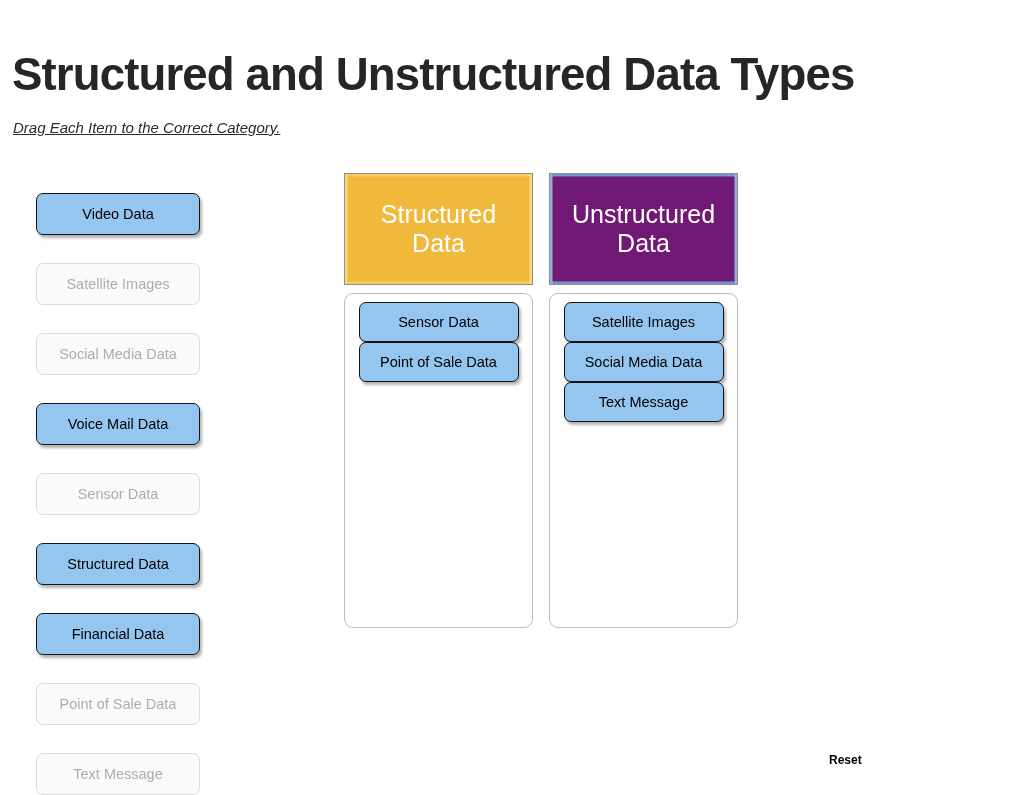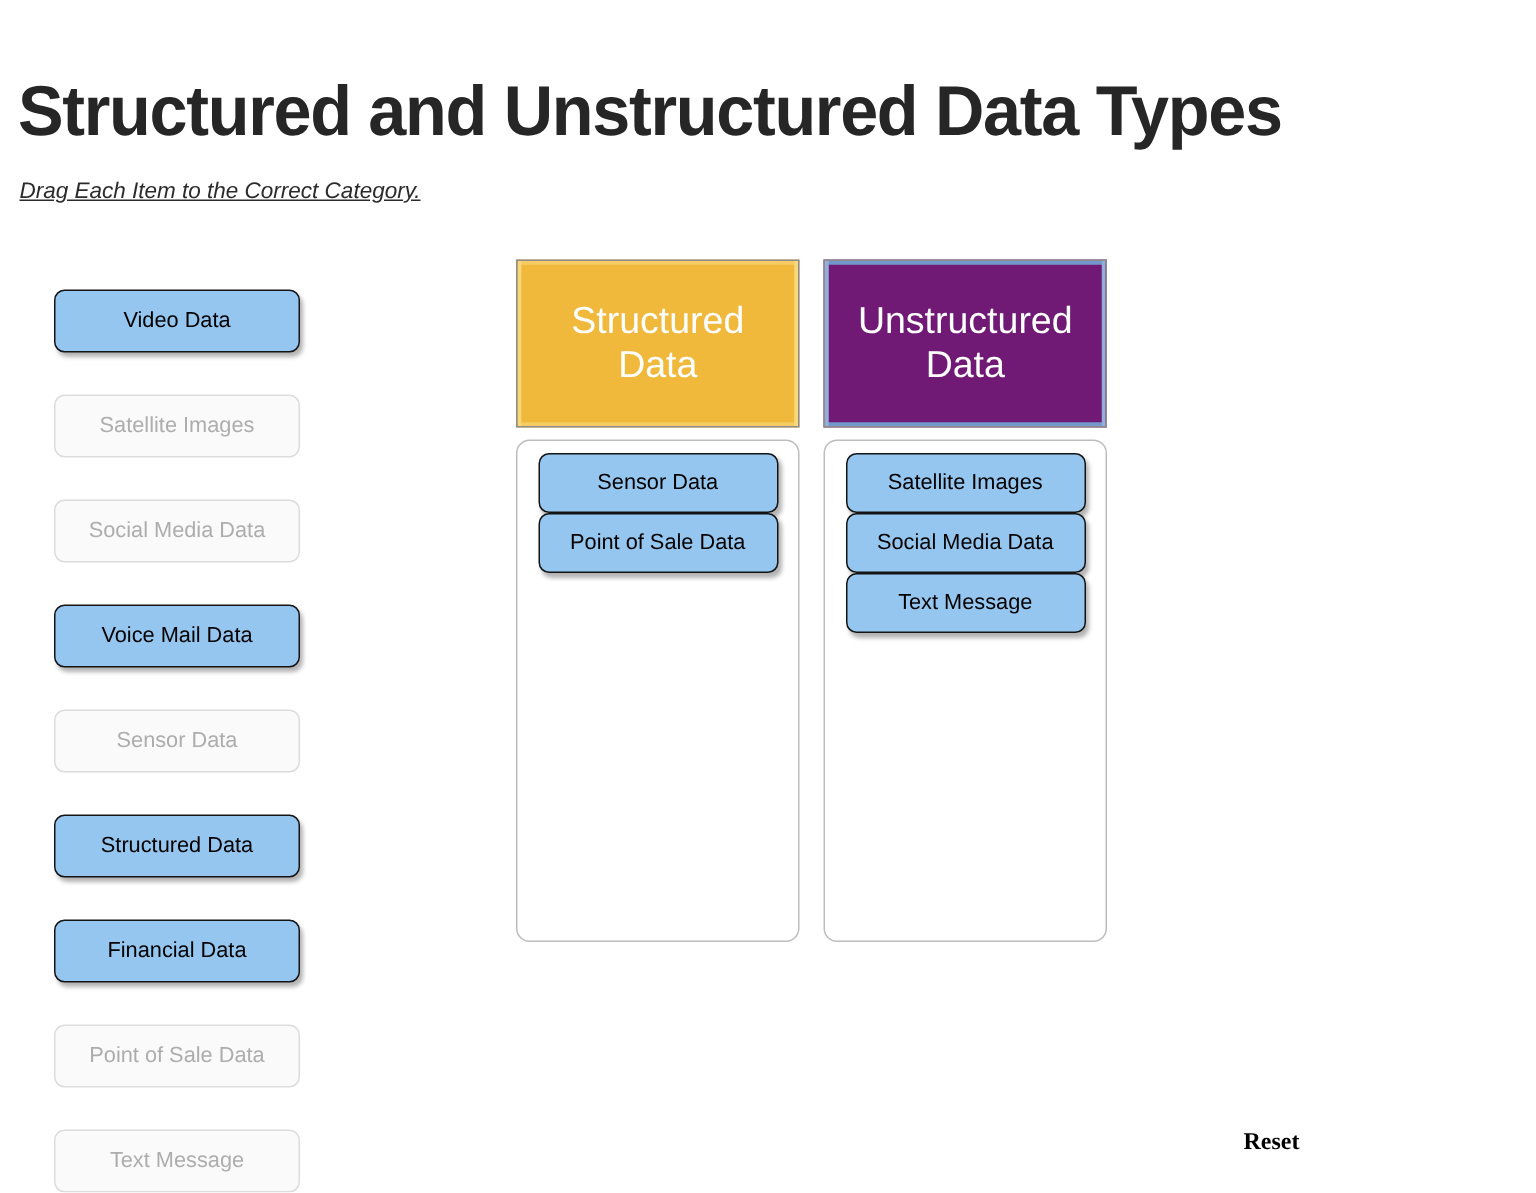--- a/index.html
+++ b/index.html
@@ -143,28 +143,28 @@
     color: #000000;
     user-select: none;
     cursor: move;
   }
 
   
   .reset-button {
     position: absolute;
     left: 829px;
     top: 753px;
-    font-size: 16px;
+    font-size: 12px;
     font-weight: bold;
     color: #000000;
     background: transparent;
     border: none;
     padding: 0;
     cursor: pointer;
-    font-family: Liberation Serif, serif;
+    font-family: Liberation Sans, sans-serif;
   }
 </style>
 </head>
 <body>
 
 <h1 class="page-title">Structured and Unstructured Data Types</h1>
 <p class="page-subtitle">Drag Each Item to the Correct Category.</p>
 
 <div class="item-bank" id="item-bank">
     <div class="bank-item available">Video Data</div>

